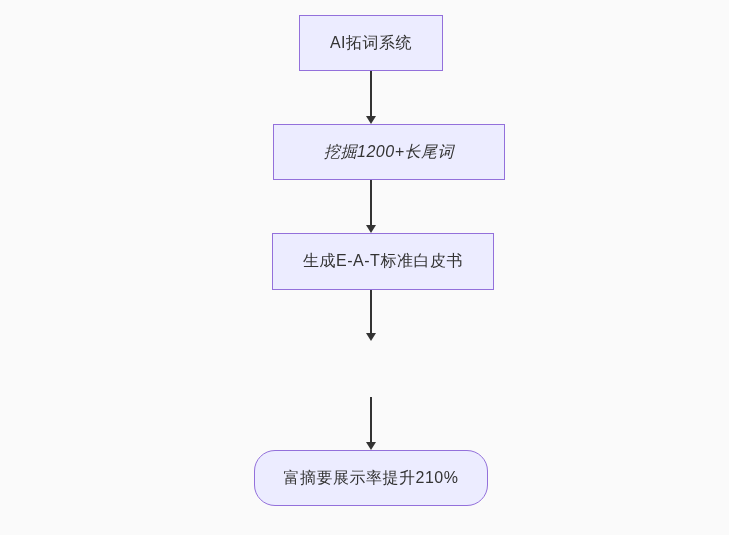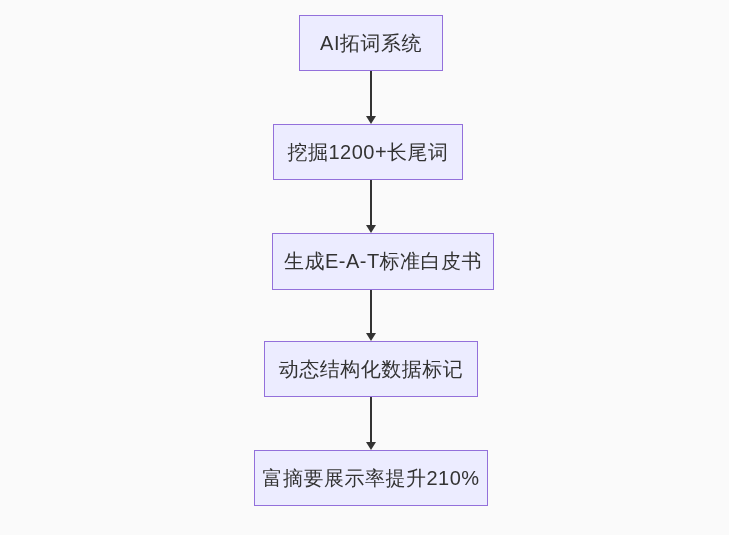--- a/index.html
+++ b/index.html
@@ -22,21 +22,21 @@
   .node {
     position: absolute;
     box-sizing: border-box;
     background: var(--node-fill, #ececff);
     border: 1px solid var(--node-border, #9370db);
     display: flex;
     align-items: center;
     justify-content: center;
   }
   .node-label {
-    font-size: 20px;
+    font-size: 16px;
     color: var(--node-text, #333333);
     white-space: nowrap;
     letter-spacing: 0.5px;
   }
   .edge-line {
     position: absolute;
     width: 2px;
     background: var(--arrow, #333333);
   }
   .edge-head {
@@ -48,30 +48,27 @@
     border-top: 8px solid var(--arrow, #333333);
   }
 </style>
 </head>
 <body>
 
 <div class="stage">
     <div class="node" style="left: 299px; top: 15px; width: 144px; height: 56px;">
       <span class="node-label">AI拓词系统</span>
     </div>
-    <div class="node" style="left: 273px; top: 124px; width: 190px; height: 56px;">
+    <div class="node" style="left: 273px; top: 124px; width: 232px; height: 56px; font-style: italic;">
       <span class="node-label">挖掘1200+长尾词</span>
     </div>
     <div class="node" style="left: 260px; top: 233px; width: 222px; height: 57px; margin-left: 12px;">
       <span class="node-label">生成E-A-T标准白皮书</span>
     </div>
-    <div class="node" style="left: 264px; top: 341px; width: 214px; height: 56px;">
-      <span class="node-label">动态结构化数据标记</span>
-    </div>
-    <div class="node" style="left: 254px; top: 450px; width: 234px; height: 56px;">
+    <div class="node" style="left: 254px; top: 450px; width: 234px; height: 56px; border-radius: 21px;">
       <span class="node-label">富摘要展示率提升210%</span>
     </div>
     <div class="edge-line" style="left: 370px; top: 71px; height: 46px;"></div>
     <div class="edge-head" style="left: 366px; top: 116px;"></div>
     <div class="edge-line" style="left: 370px; top: 180px; height: 46px;"></div>
     <div class="edge-head" style="left: 366px; top: 225px;"></div>
     <div class="edge-line" style="left: 370px; top: 290px; height: 44px;"></div>
     <div class="edge-head" style="left: 366px; top: 333px;"></div>
     <div class="edge-line" style="left: 370px; top: 397px; height: 46px;"></div>
     <div class="edge-head" style="left: 366px; top: 442px;"></div>

